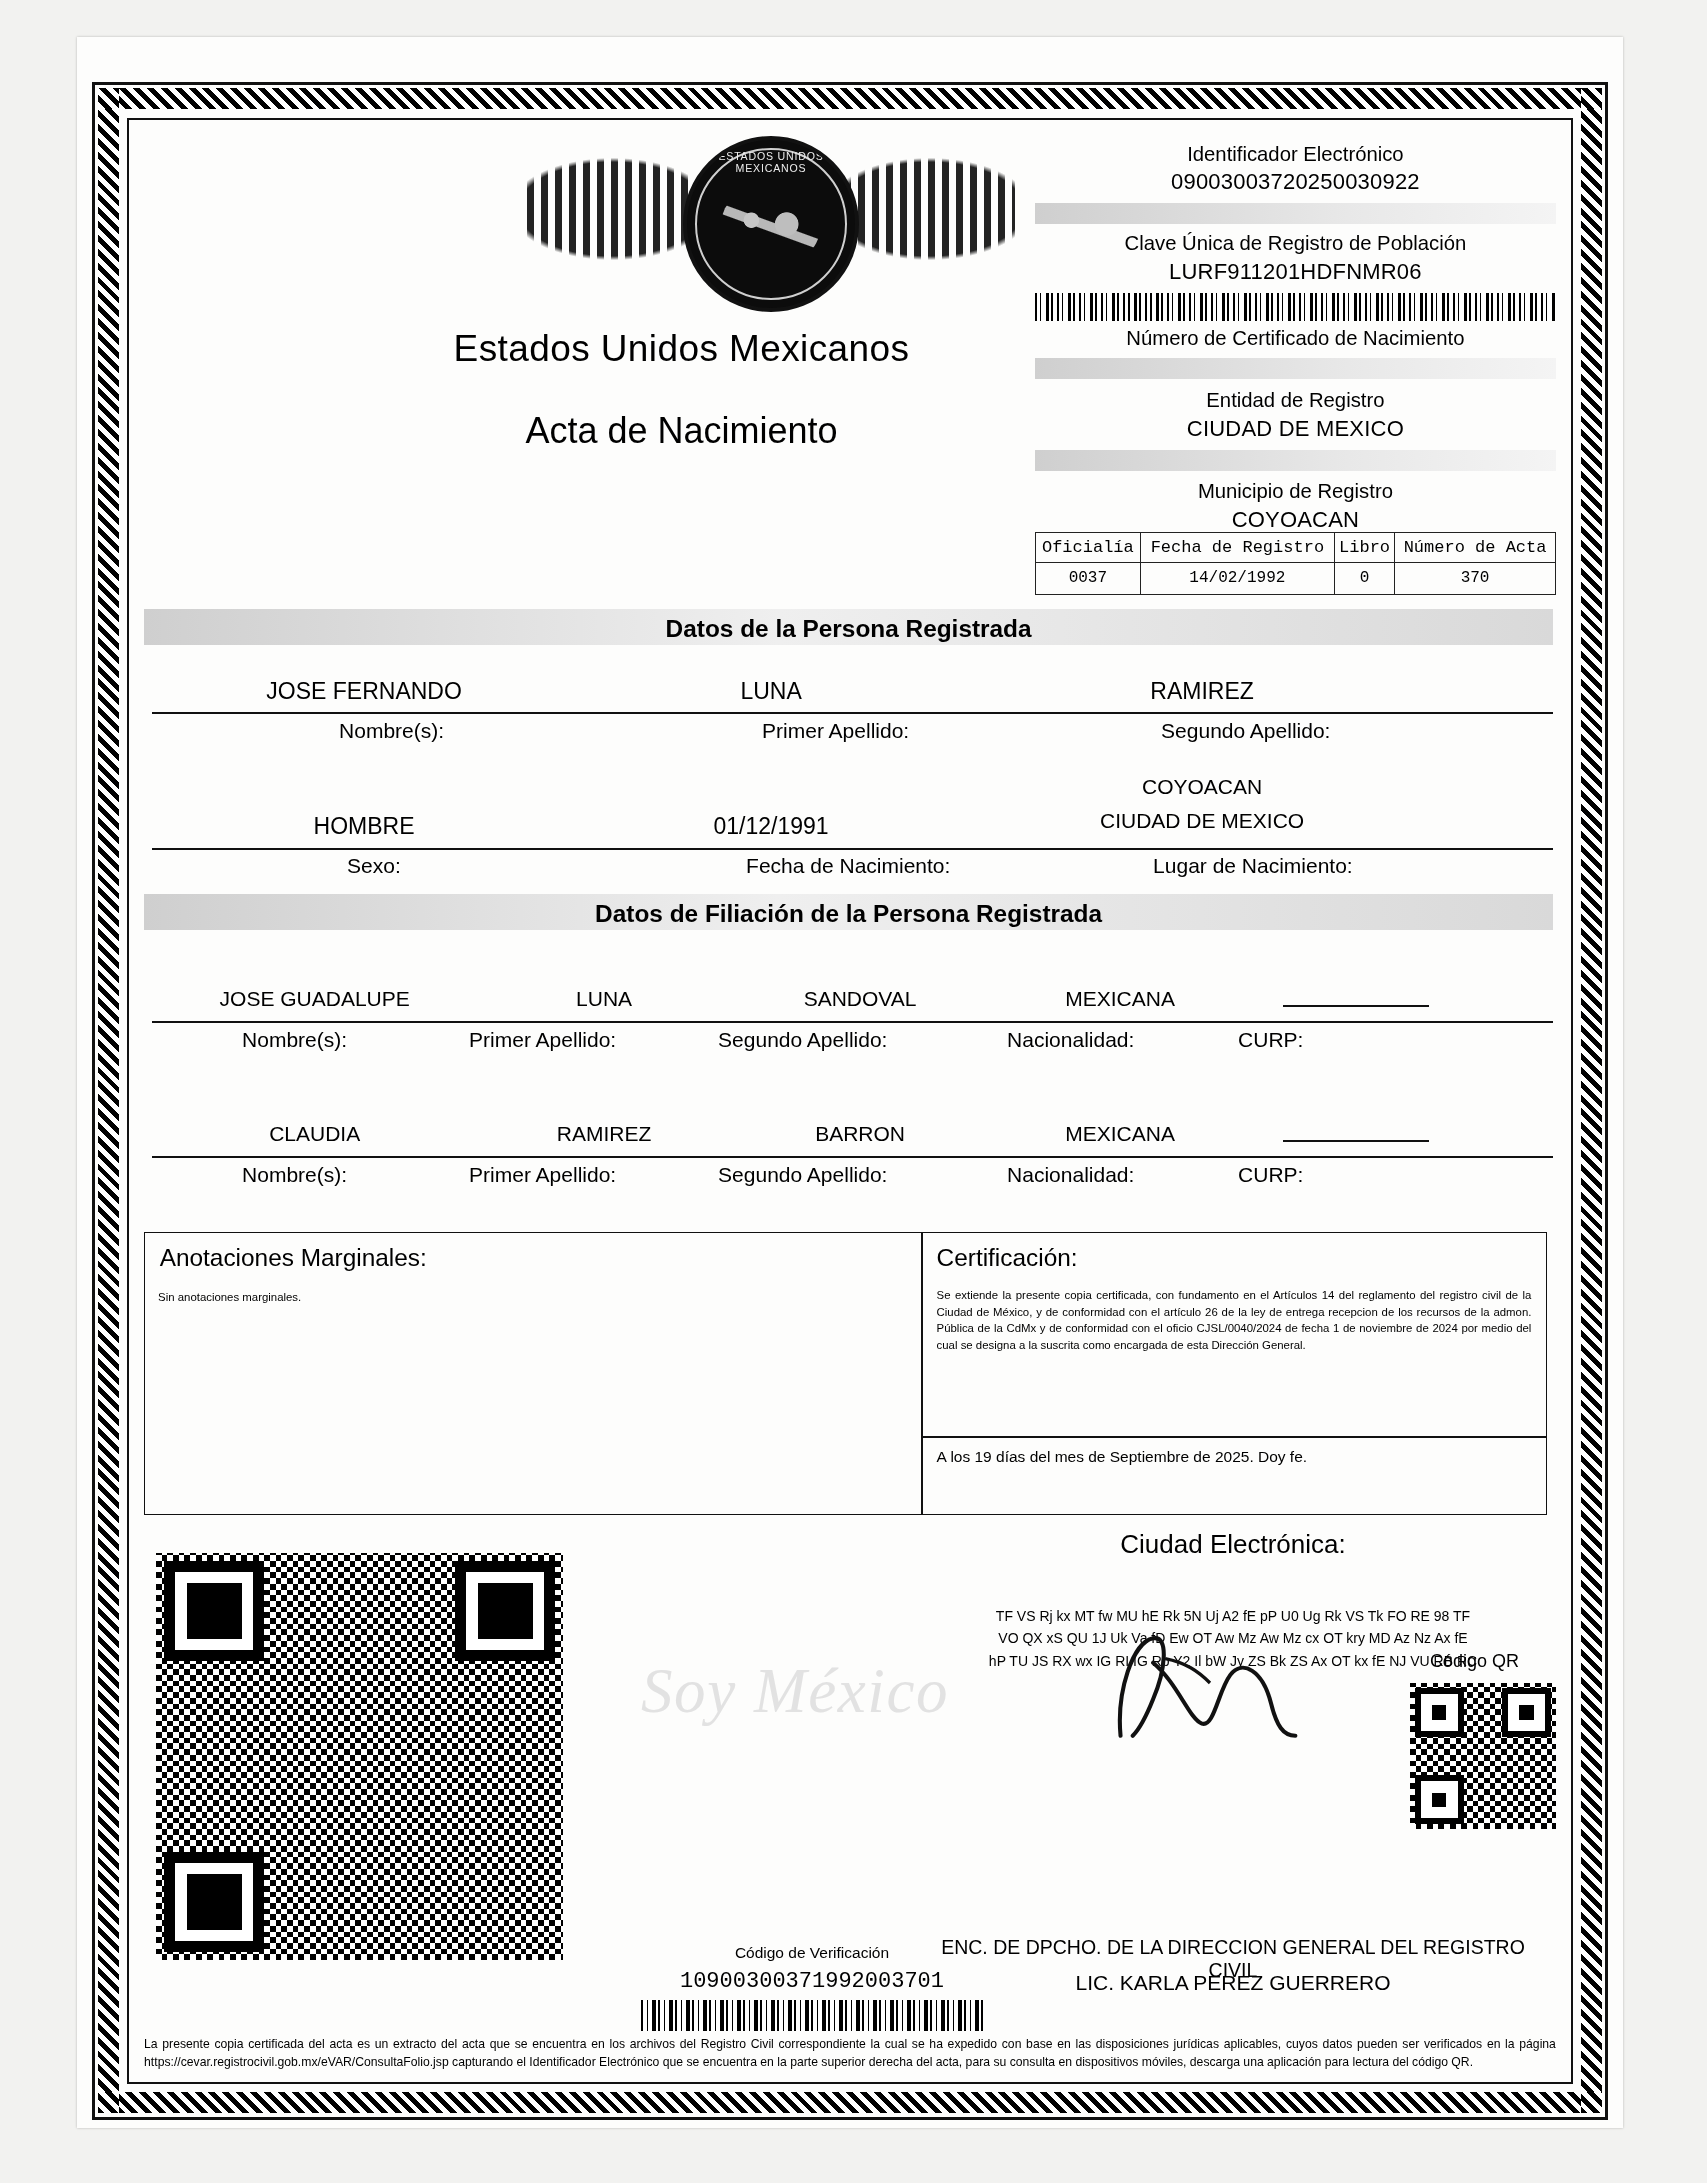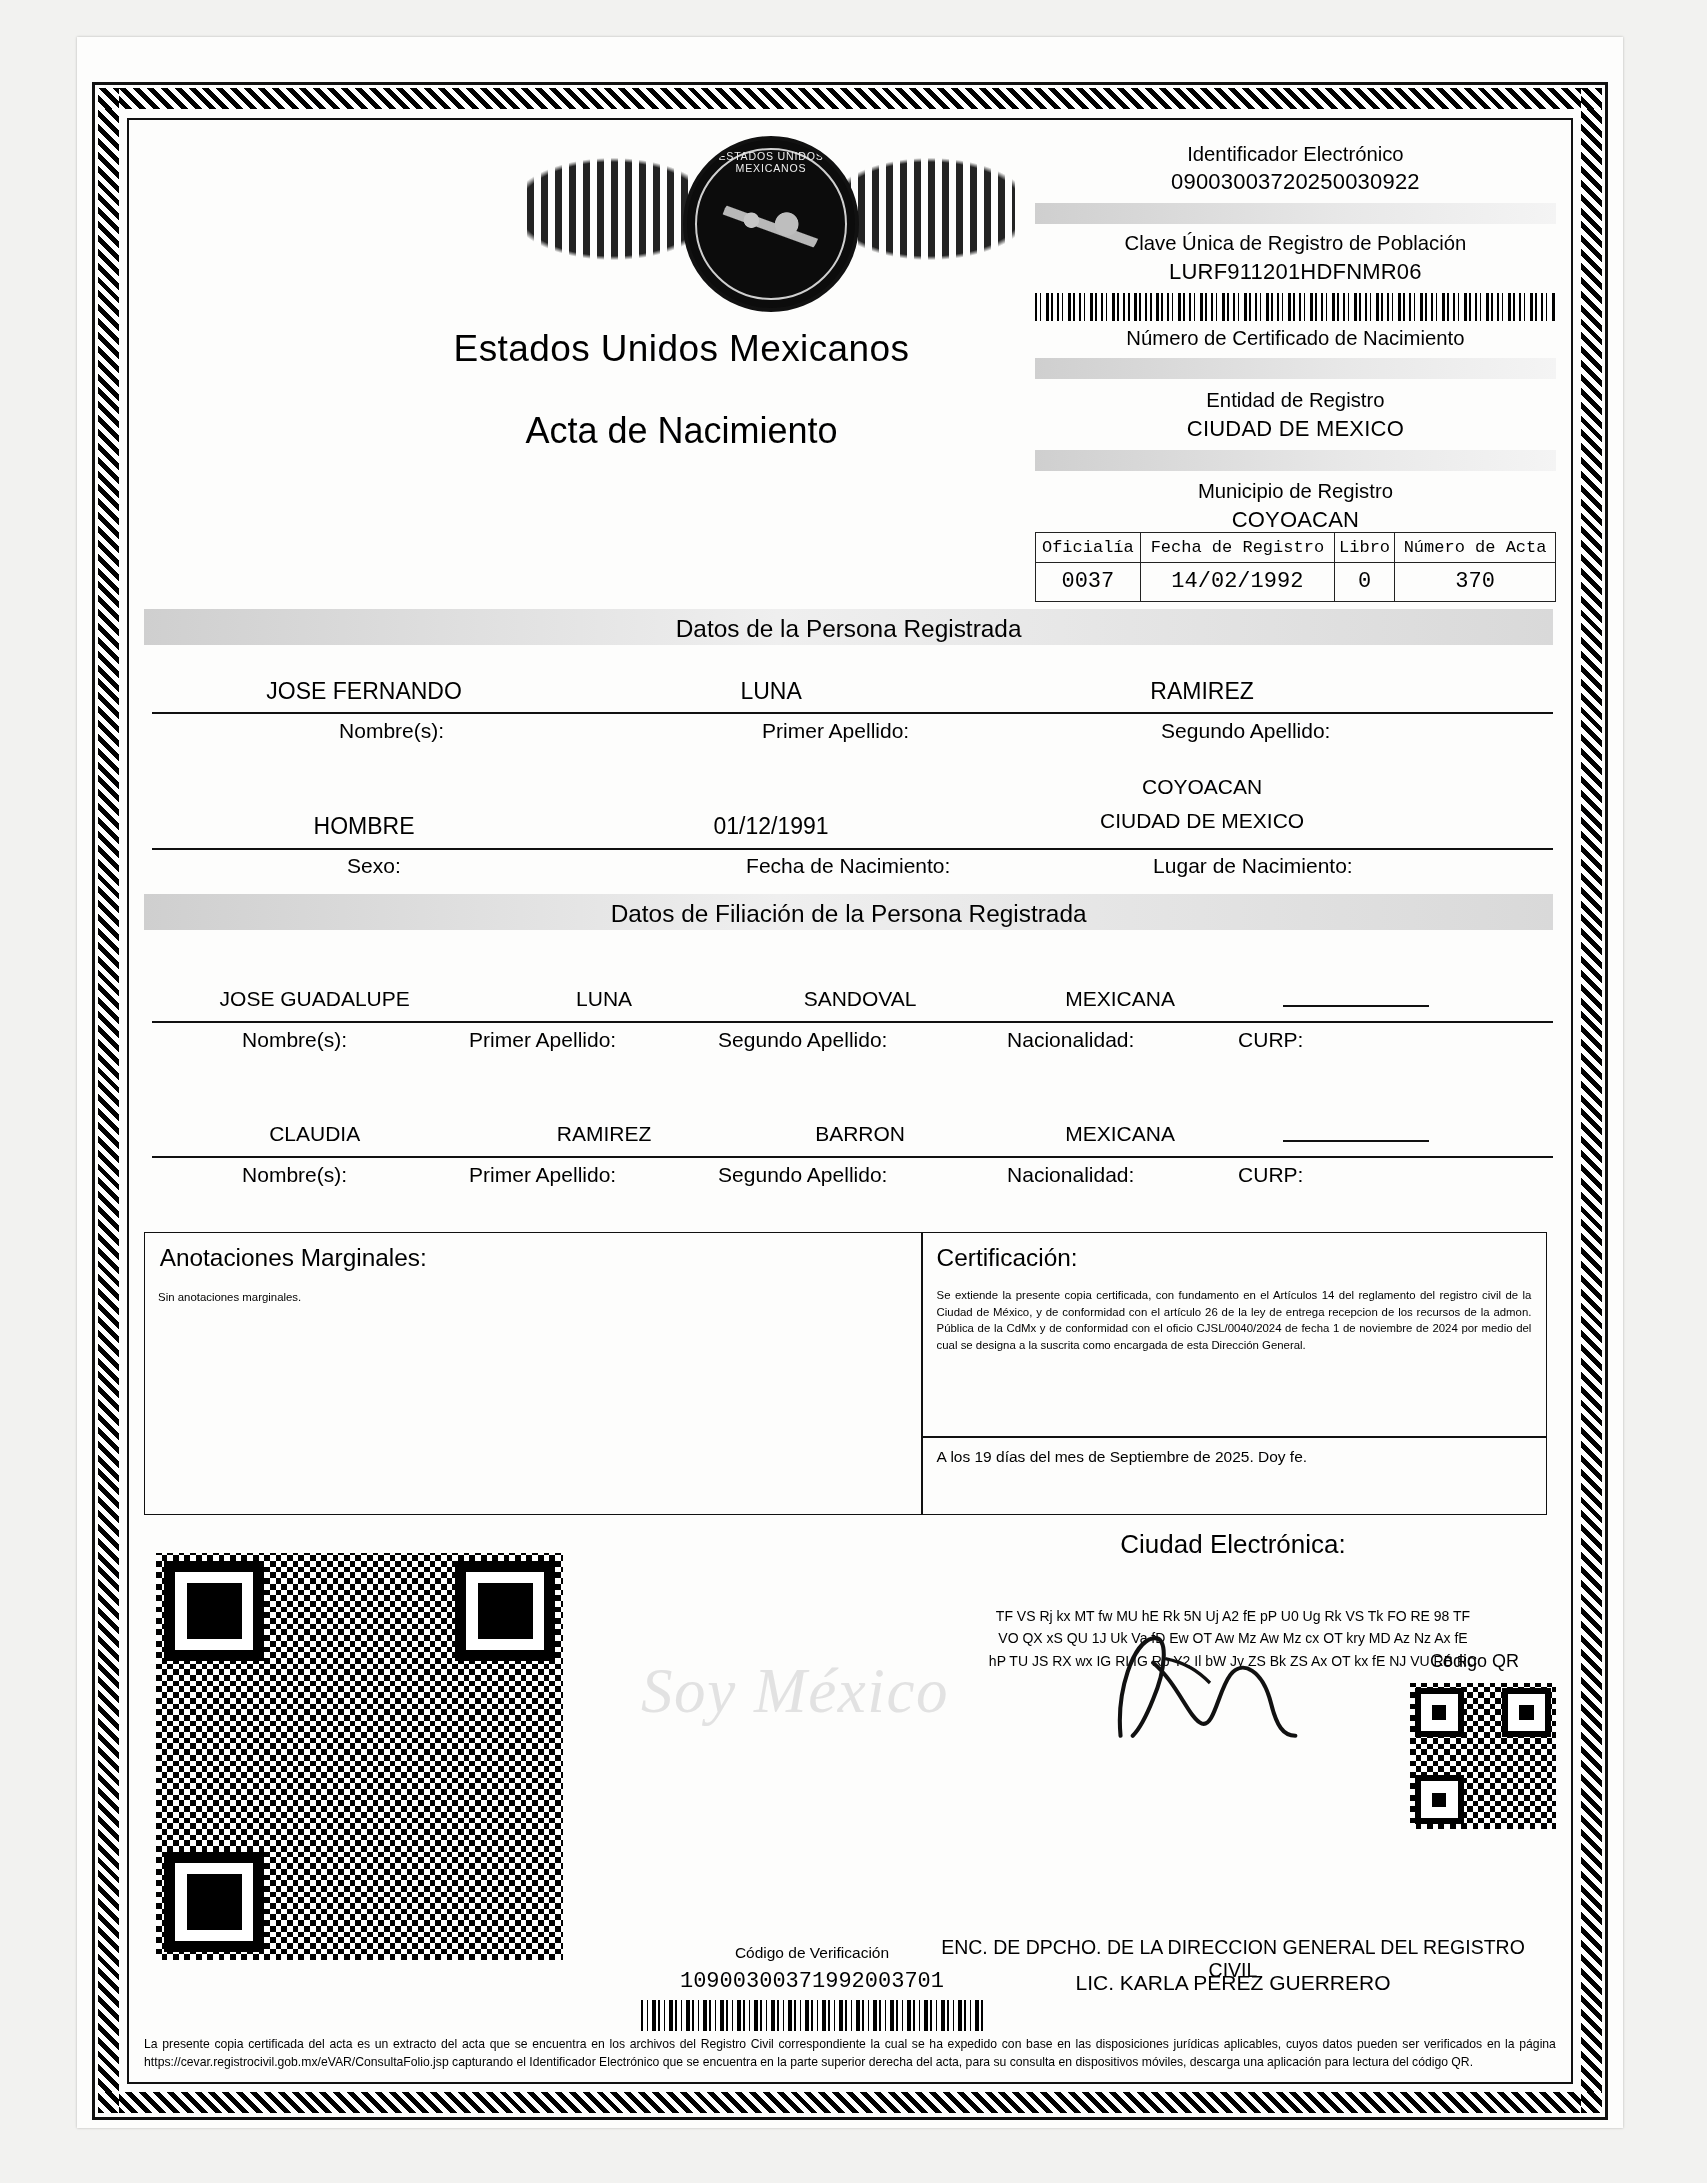--- a/index.html
+++ b/index.html
@@ -119,30 +119,31 @@
       #000 16.3px 18px,#fff 18px 22px);
     margin:4.9px 0 6.5px;
   }
 
   
   .acta-table{
     position:absolute;right:8.1px;top:407px;width:521px;
     border-collapse:collapse;font-size:17px;text-align:center;font-family:Liberation Mono, monospace;
   }
   .acta-table td,.acta-table th{border:1.6px solid #222;padding:4.9px 1.6px;font-weight:normal;}
-  .acta-table .vals td{font-size:22px;padding:6.5px 1.6px;}
+  .acta-table .vals td{font-size:16px;padding:6.5px 1.6px;}
 
   
   .section-band{
     position:absolute;left:8.1px;width:1409px;height:36px;
     background:linear-gradient(90deg,#cfcfcf,#efefef 45%,#d9d9d9);
   }
   .section-title{
     position:absolute;left:8.1px;width:1409px;text-align:center;
     font-size:24.4px;
+    font-weight:bold;
   }
 
   
   .fieldrow{position:absolute;left:8.1px;width:1409px;}
   .fline{position:absolute;height:1.6px;background:#111;}
   .fval{position:absolute;font-size:23px;text-align:center;}
   .flab{position:absolute;font-size:21px;}
 
   
   .box{position:absolute;border:1.6px solid #111;}

